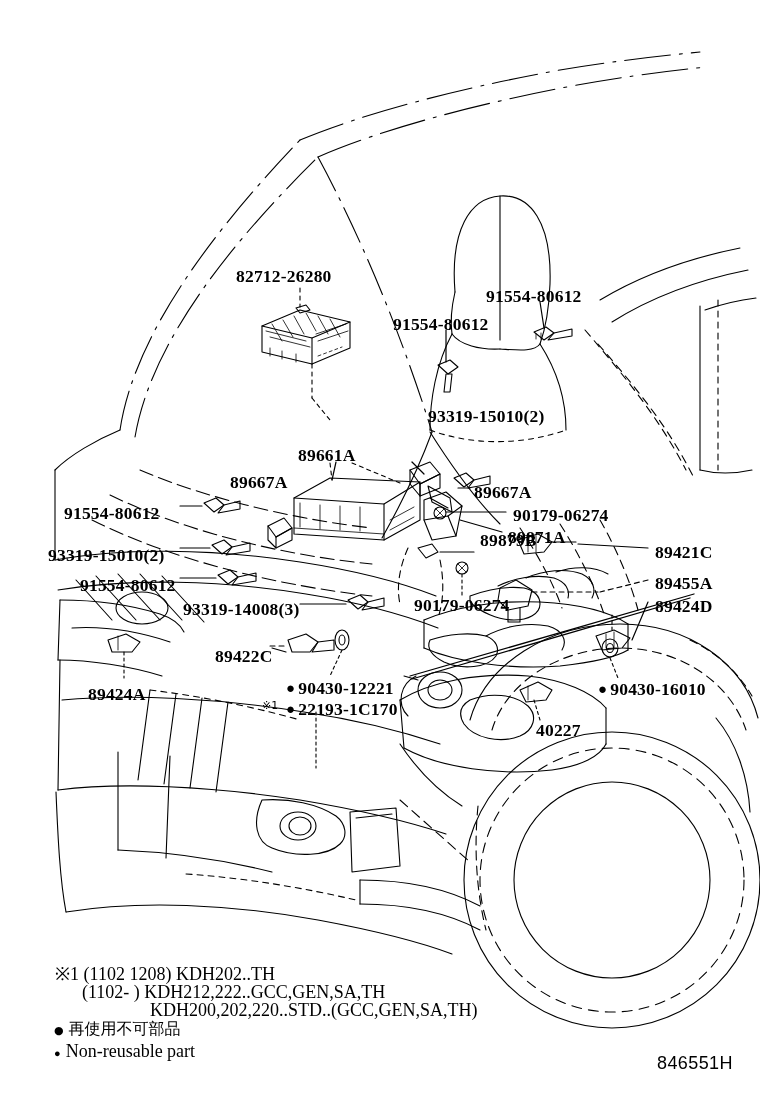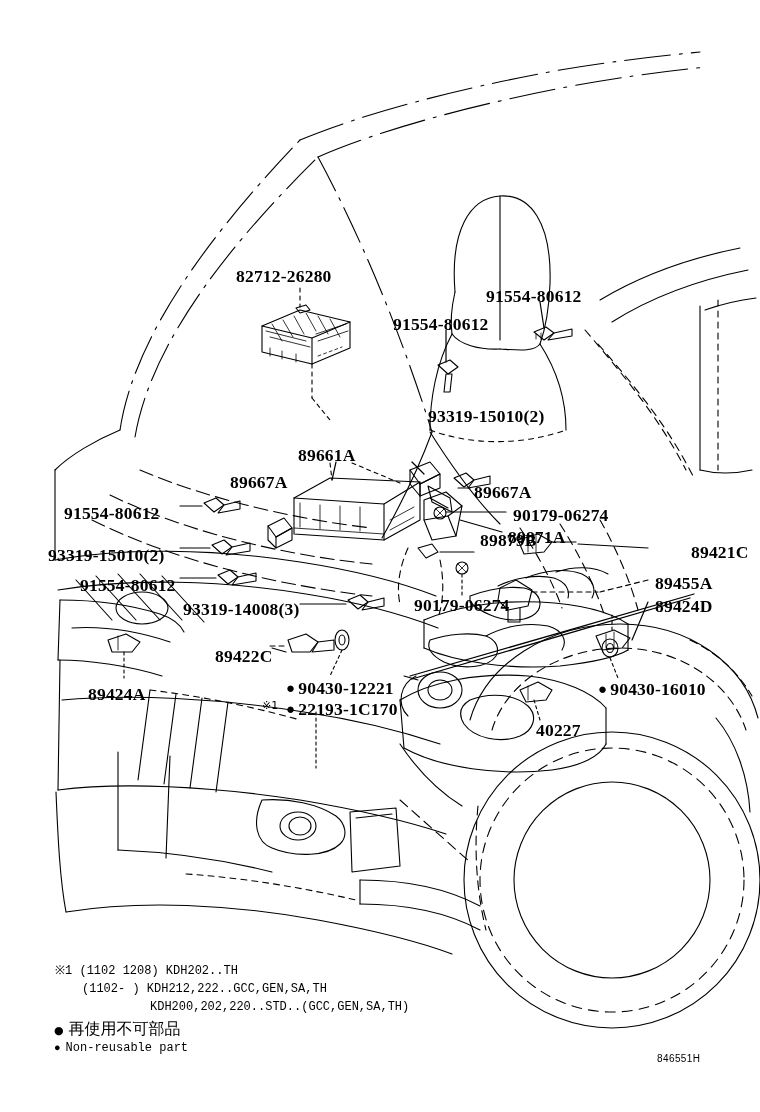--- a/index.html
+++ b/index.html
@@ -39,39 +39,39 @@
   }
   .lbl.bullet::before {
     content: "\25CF";
     font-size: 15px;
     margin-right: 3px;
     position: relative;
     top: -1px;
   }
   .foot {
     position: absolute;
-    font-family: Liberation Mono, monospace;
-    font-size: 12px;
+    font-family: Liberation Serif, serif;
+    font-size: 18px;
     white-space: nowrap;
     line-height: 1;
     color: #000;
   }
   .foot.bullet::before {
     content: "\25CF";
     font-size: 11px;
     margin-right: 5px;
   }
   .foot.cjk {
     font-family: "DejaVu Sans", sans-serif;
     font-size: 16px;
   }
   .code {
     position: absolute;
     font-family: "Liberation Sans", sans-serif;
-    font-size: 10px;
+    font-size: 18px;
     letter-spacing: 0.4px;
     white-space: nowrap;
     color: #000;
   }
   .star {
     position: absolute;
     font-family: "DejaVu Sans", sans-serif;
     font-size: 11px;
     white-space: nowrap;
     color: #000;
@@ -390,21 +390,21 @@
     <span class="lbl" style="left:393px; top:316px;">91554-80612</span>
     <span class="lbl" style="left:428px; top:408px;">93319-15010(2)</span>
     <span class="lbl" style="left:298px; top:447px;">89661A</span>
     <span class="lbl" style="left:230px; top:474px;">89667A</span>
     <span class="lbl" style="left:474px; top:484px;">89667A</span>
     <span class="lbl" style="left:64px;  top:505px;">91554-80612</span>
     <span class="lbl" style="left:513px; top:507px;">90179-06274</span>
     <span class="lbl" style="left:508px; top:529px;">89871A</span>
     <span class="lbl" style="left:48px;  top:547px;">93319-15010(2)</span>
     <span class="lbl" style="left:480px; top:532px;">89879B</span>
-    <span class="lbl" style="left:655px; top:544px;margin-left:36px;">89421C</span>
+    <span class="lbl" style="left:655px; top:544px;">89421C</span>
     <span class="lbl" style="left:80px;  top:577px;">91554-80612</span>
     <span class="lbl" style="left:655px; top:575px;">89455A</span>
     <span class="lbl" style="left:183px; top:601px;">93319-14008(3)</span>
     <span class="lbl" style="left:414px; top:597px;">90179-06274</span>
     <span class="lbl" style="left:655px; top:598px;text-align:center;">89424D</span>
     <span class="lbl" style="left:215px; top:648px;">89422C</span>
     <span class="lbl" style="left:88px;  top:686px;">89424A</span>
     <span class="lbl bullet" style="left:286px; top:680px;">90430-12221</span>
     <span class="lbl bullet" style="left:286px; top:701px;">22193-1C170</span>
     <span class="lbl bullet" style="left:598px; top:681px;">90430-16010</span>

